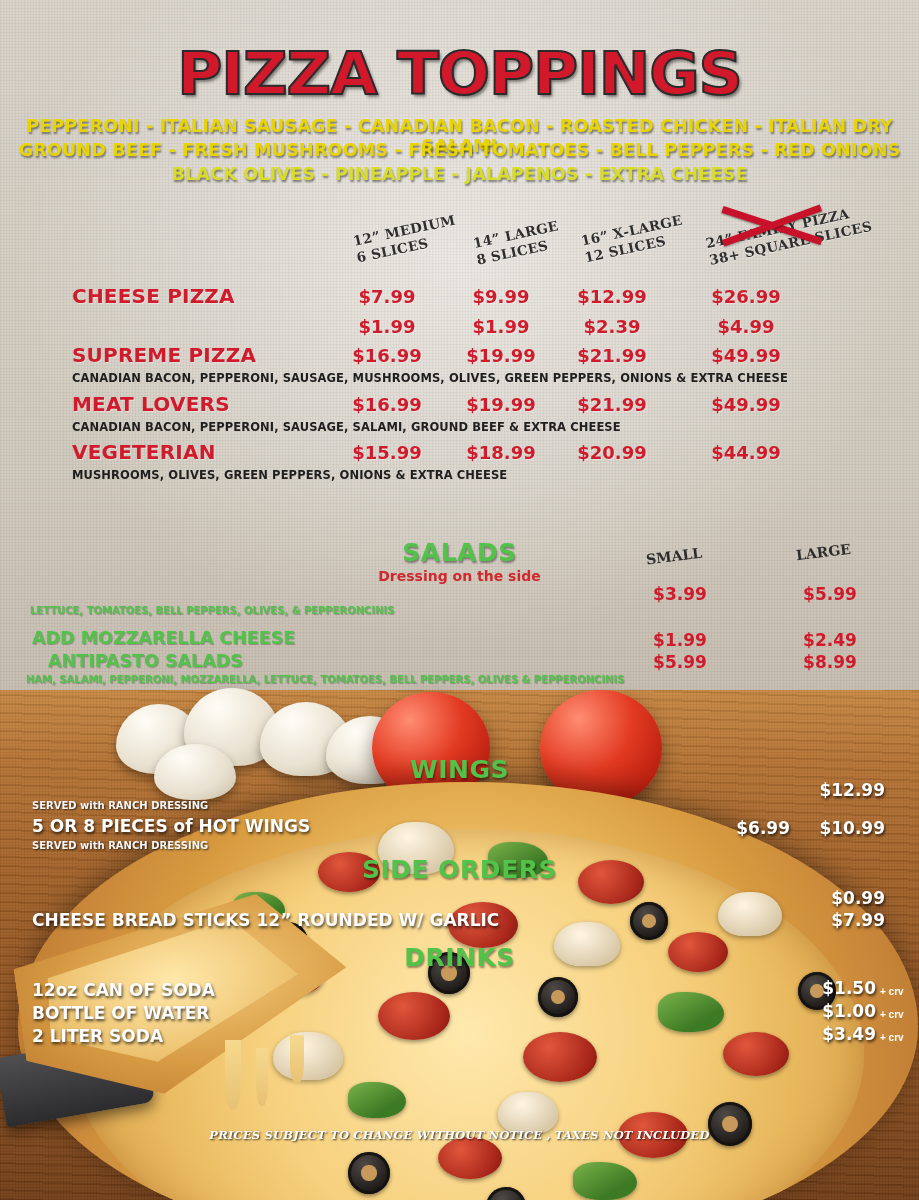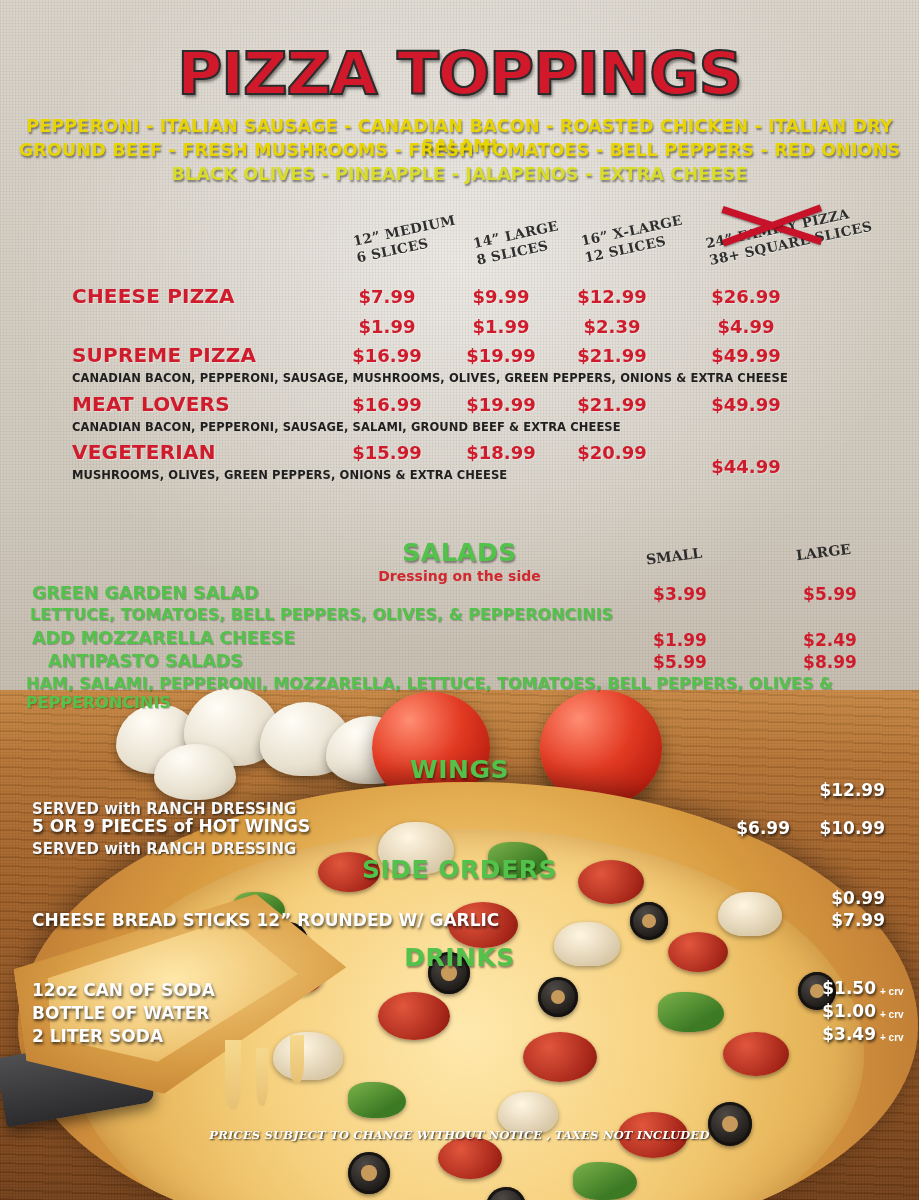--- a/index.html
+++ b/index.html
@@ -254,21 +254,21 @@
     font-family: "DejaVu Sans", sans-serif;
     font-weight: 700;
     font-size: 17.5px;
     color: #52c24a;
     text-shadow: 1px 1px 1px rgba(0,0,0,.25);
   }
   .gdesc {
     position: absolute;
     font-family: "DejaVu Sans", sans-serif;
     font-weight: 700;
-    font-size: 16px;
+    font-size: 10px;
     color: #52c24a;
     text-shadow: 1px 1px 1px rgba(0,0,0,.25);
   }
   .sprice {
     position: absolute;
     font-family: "DejaVu Sans", sans-serif;
     font-weight: 700;
     font-size: 17px;
     color: #cf1b2b;
     text-align: center; width: 100px;
@@ -278,21 +278,21 @@
     font-family: "DejaVu Sans", sans-serif;
     font-weight: 700;
     font-size: 17px;
     color: #fdfdfd;
     text-shadow: 1px 2px 3px rgba(0,0,0,.7);
   }
   .wsub {
     position: absolute;
     font-family: "DejaVu Sans", sans-serif;
     font-weight: 700;
-    font-size: 15px;
+    font-size: 10px;
     color: #f6f6f6;
     text-shadow: 1px 1px 2px rgba(0,0,0,.7);
   }
   .wprice {
     position: absolute;
     font-family: "DejaVu Sans", sans-serif;
     font-weight: 700;
     font-size: 17px;
     color: #fff;
     text-align: right; width: 90px;
@@ -446,48 +446,47 @@
     <div class="price c1" style="top:394px;">$16.99</div>
     <div class="price c2" style="top:394px;">$19.99</div>
     <div class="price c3" style="top:394px;">$21.99</div>
     <div class="price c4" style="top:394px;">$49.99</div>
     <div class="desc" style="left:72px; top:420px;">CANADIAN BACON, PEPPERONI, SAUSAGE, SALAMI, GROUND BEEF &amp; EXTRA CHEESE</div>
 
     <div class="rowname" style="left:72px; top:440px;">VEGETERIAN</div>
     <div class="price c1" style="top:442px;">$15.99</div>
     <div class="price c2" style="top:442px;">$18.99</div>
     <div class="price c3" style="top:442px;">$20.99</div>
-    <div class="price c4" style="top:442px;margin-top:14px;">$44.99</div>
+    <div class="price c4" style="top:442px;">$44.99</div>
     <div class="desc" style="left:72px; top:468px;">MUSHROOMS, OLIVES, GREEN PEPPERS, ONIONS &amp; EXTRA CHEESE</div>
 
     <div class="sect" style="top:538px;">SALADS</div>
     <div class="sectsub" style="top:568px;">Dressing on the side</div>
     <div class="smallhead" style="left:646px; top:548px;">SMALL</div>
     <div class="smallhead" style="left:796px; top:544px;">LARGE</div>
 
-    <div class="gname" style="left:32px; top:583px;">GREEN GARDEN SALAD</div>
     <div class="gdesc" style="left:30px; top:605px;">LETTUCE, TOMATOES, BELL PEPPERS, OLIVES, &amp; PEPPERONCINIS</div>
     <div class="sprice" style="left:630px; top:584px;">$3.99</div>
     <div class="sprice" style="left:780px; top:584px;">$5.99</div>
 
     <div class="gname" style="left:32px; top:628px;">ADD MOZZARELLA CHEESE</div>
     <div class="sprice" style="left:630px; top:630px;">$1.99</div>
     <div class="sprice" style="left:780px; top:630px;">$2.49</div>
 
     <div class="gname" style="left:48px; top:651px;">ANTIPASTO SALADS</div>
     <div class="gdesc" style="left:26px; top:674px;">HAM, SALAMI, PEPPERONI, MOZZARELLA, LETTUCE, TOMATOES, BELL PEPPERS, OLIVES &amp; PEPPERONCINIS</div>
     <div class="sprice" style="left:630px; top:652px;">$5.99</div>
     <div class="sprice" style="left:780px; top:652px;">$8.99</div>
 
     <div class="sect" style="top:755px;">WINGS</div>
 
     <div class="wsub" style="left:32px; top:800px;">SERVED with RANCH DRESSING</div>
     <div class="wprice" style="left:795px; top:780px;">$12.99</div>
 
-    <div class="wname" style="left:32px; top:816px;">5 OR 9 PIECES of HOT WINGS</div>
+    <div class="wname" style="left:32px; top:816px;">5 OR 8 PIECES of HOT WINGS</div>
     <div class="wsub" style="left:32px; top:840px;">SERVED with RANCH DRESSING</div>
     <div class="wprice" style="left:700px; top:818px;">$6.99</div>
     <div class="wprice" style="left:795px; top:818px;">$10.99</div>
 
     <div class="sect" style="top:855px;">SIDE ORDERS</div>
 
     <div class="wprice" style="left:795px; top:888px;">$0.99</div>
 
     <div class="wname" style="left:32px; top:910px;">CHEESE BREAD STICKS 12” ROUNDED W/ GARLIC</div>
     <div class="wprice" style="left:795px; top:910px;">$7.99</div>

